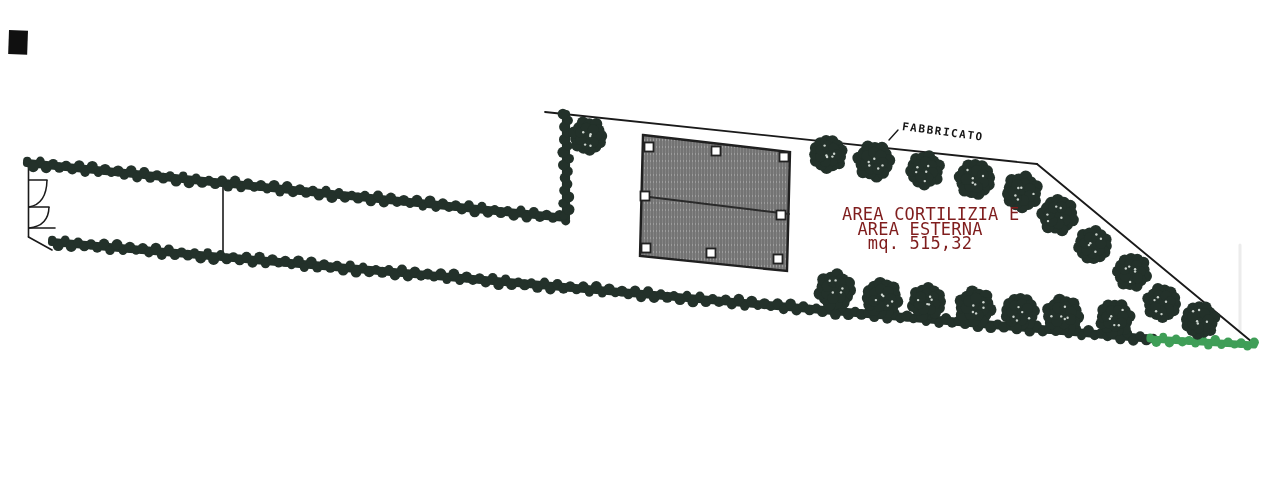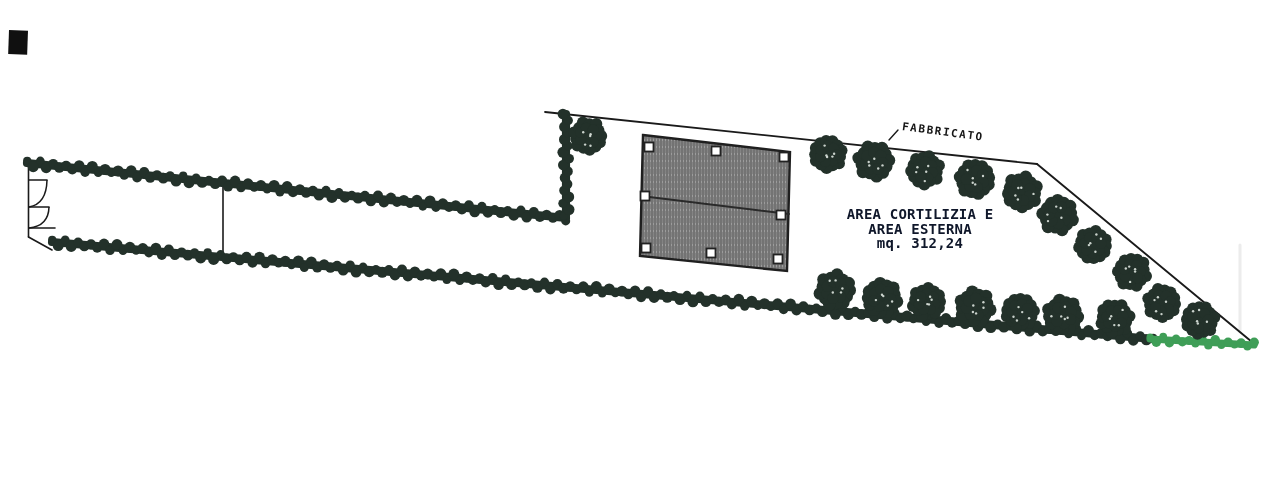--- a/index.html
+++ b/index.html
@@ -10,22 +10,22 @@
   }
   .plan-wrap svg{position:absolute;left:0;top:0;}
   .label-fabbricato{
     position:absolute;left:903px;top:120px;
     transform:rotate(7.6deg);transform-origin:0 0;
     font-weight:bold;font-size:11px;letter-spacing:1.6px;color:#161616;
     white-space:nowrap;
   }
   .label-area{
     position:absolute;left:842px;top:207px;width:156px;
-    text-align:center;font-weight:bold;font-size:14px;line-height:14.5px;
-    letter-spacing:0.2px;color:#0f172a;white-space:nowrap;
+    text-align:center;font-weight:normal;font-size:17px;line-height:14.5px;
+    letter-spacing:0.2px;color:#7f1d1d;white-space:nowrap;
   }
 </style>
 </head>
 <body>
 
 <div class="plan-wrap">
   <svg id="plan-svg" width="1280" height="480" viewBox="0 0 1280 480">
       <defs>
         <pattern id="hatch" width="3" height="7" patternUnits="userSpaceOnUse">
           <rect x="0" y="0" width="3" height="7" fill="#9c9c9c"></rect>
@@ -871,15 +871,15 @@
           <circle cx="1206.9" cy="321.7" r="1.2" fill="#e8efe9" opacity="0.85"></circle>
           <circle cx="1197.8" cy="323.5" r="1.2" fill="#e8efe9" opacity="0.85"></circle>
           <circle cx="1193.1" cy="311.3" r="1.2" fill="#e8efe9" opacity="0.85"></circle>
         </g>
       </g>
     </svg>
   <div class="label-fabbricato">FABBRICATO</div>
   <div class="label-area">
     <div>AREA CORTILIZIA E</div>
     <div>AREA ESTERNA</div>
-    <div>mq. 312,24</div>
+    <div>mq. 515,32</div>
   </div>
 </div>
 
 </body></html>

